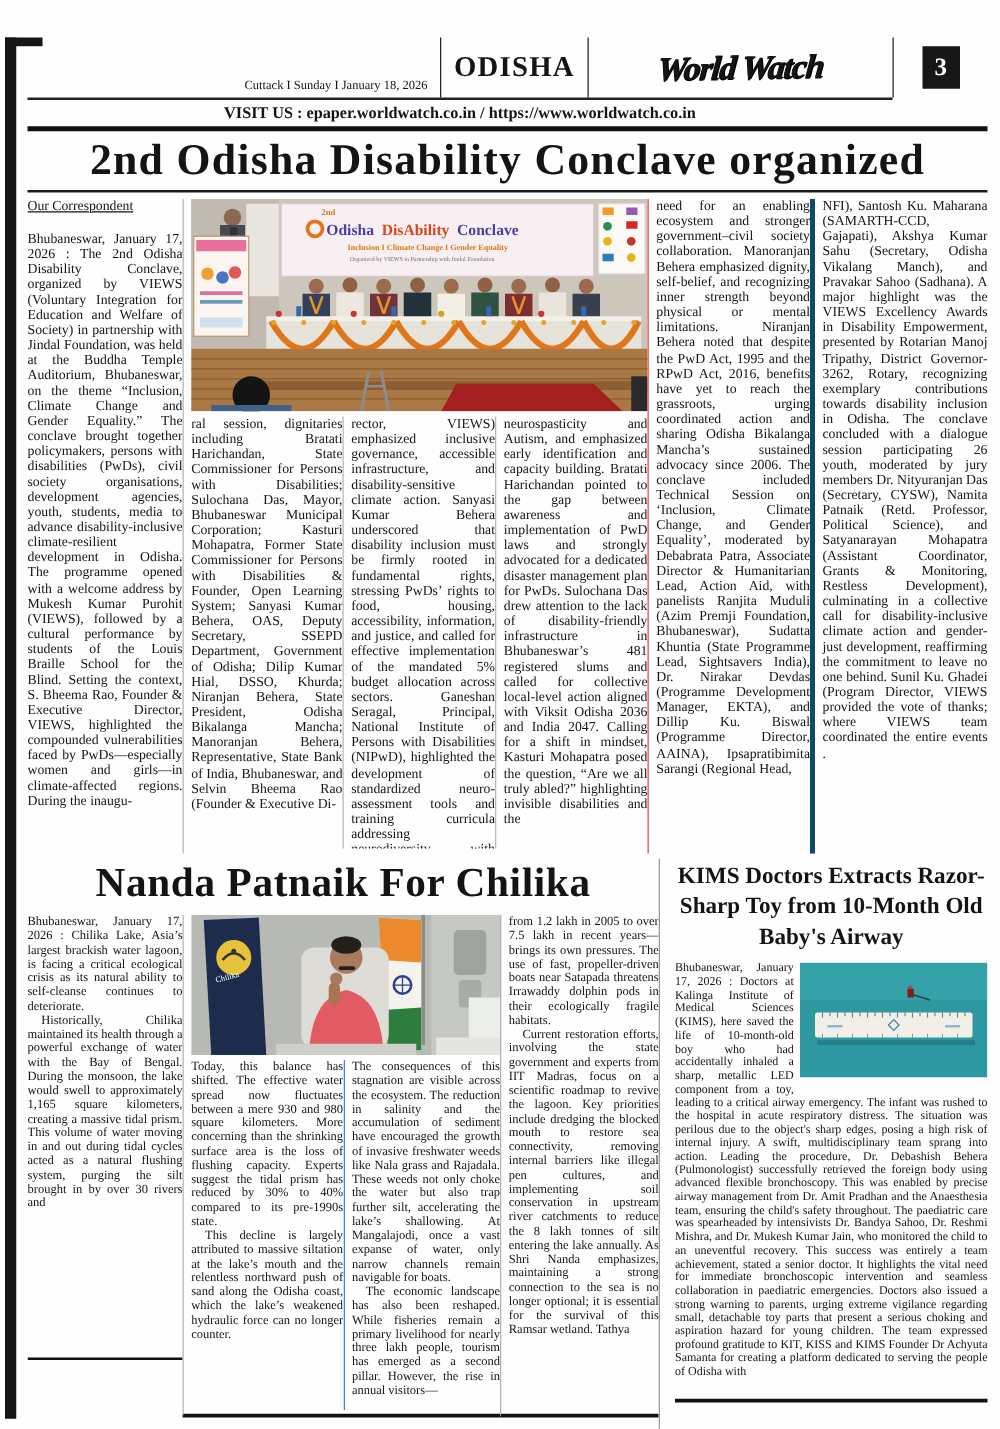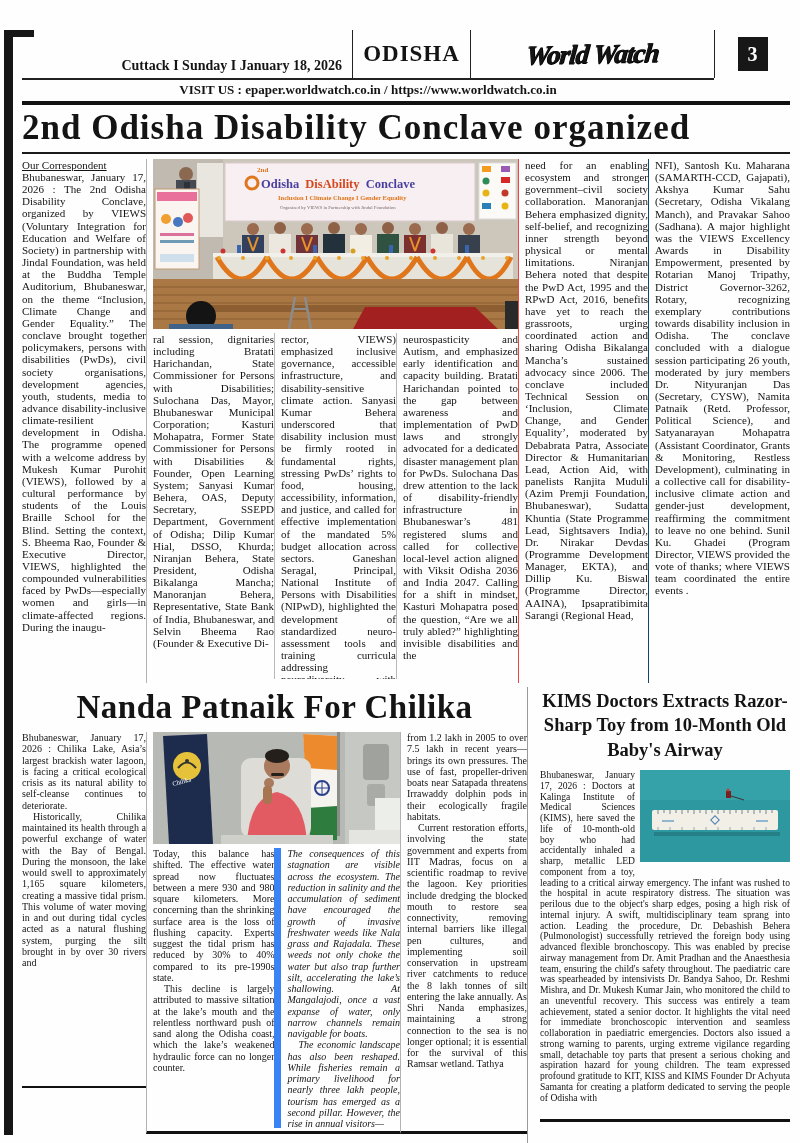--- a/index.html
+++ b/index.html
@@ -10,63 +10,63 @@
     color: #141414; background: #fefefe;
   }
   .edge-bar { position:absolute; left:4px; top:30px; width:9px; height:1105px; background:#161616; }
   .edge-cap { position:absolute; left:4px; top:30px; width:30px; height:7px; background:#161616; }
   .page { position:absolute; left:22px; top:30px; width:768px; }
 
   
   .masthead { width:100%; }
   .mh-row { display:flex; align-items:stretch; height:48px; }
   .mh-date { width:330px; display:flex; align-items:flex-end; justify-content:flex-end;
-             padding:0 10px 4px 0; font-weight:bold; font-size:14px; }
+             padding:0 10px 4px 0; font-weight:normal; font-size:10px; }
   .mh-sec  { width:118px; border-left:1.5px solid #222; display:flex; align-items:center;
              justify-content:center; font-weight:bold; font-size:23px; letter-spacing:1px; }
   .mh-brand{ width:244px; border-left:1.5px solid #222; display:flex; align-items:center;
              justify-content:center; }
   .brand-text { font-weight:bold; font-style:italic; font-size:27px; letter-spacing:-1px;
              transform: skewX(-6deg) rotate(-1deg);
              text-shadow: 1px 0 #000, 0 1px #000; }
   .mh-page { flex:1; border-left:1.5px solid #222; display:flex; align-items:center; justify-content:center; }
   .pagebox { background:#171717; color:#fff; font-weight:bold; font-size:20px;
              width:30px; height:34px; display:flex; align-items:center; justify-content:center; }
   .mh-rule { height:2px; background:#222; margin-right:76px; }
   .mh-visit{ margin-right:76px; text-align:center; font-weight:bold; font-size:13px; padding:2px 0 3px; }
   .thick-rule { height:4px; background:#111; }
 
   
-  .headline1 { font-size:35px; font-weight:bold; text-align:left; letter-spacing:1px;
+  .headline1 { font-size:35px; font-weight:bold; text-align:center; letter-spacing:1px;
                padding:3px 0 4px; border-bottom:2px solid #1a1a1a; white-space:nowrap; }
 
   
   .article1 { display:flex; height:524px; overflow:hidden; margin-top:5px; }
   .tcol { font-size:11px; line-height:12.15px; text-align:justify; overflow:hidden; }
   .a1c1 { width:124px; }
   .a1mid{ width:372px; border-left:1px solid #b3b3b3; padding-left:6px; margin-left:0; }
   .a1c5 { width:130px; border-left:1px solid #ef4444; padding-left:6px; }
-  .a1c6 { width:142px; border-left:1px solid #0c4a6e; padding-left:6px; }
-  .byline { font-size:11px; text-decoration:underline; margin-bottom:0; }
+  .a1c6 { width:142px; border-left:4px solid #0c4a6e; padding-left:6px; }
+  .byline { font-size:11px; text-decoration:underline; margin-bottom:14px; }
   .subcols { display:flex; margin-top:4px; height:346px; overflow:hidden; }
   .sc1 { width:121px; }
   .sc2, .sc3 { width:122px; border-left:1px solid #b8b8b8; padding-left:6px; }
   .photo-frame { display:block; }
 
   
   .bottom { display:flex; margin-top:4px; }
   .chil { width:505px; }
   .h2-nanda { font-size:33px; font-weight:bold; text-align:center; letter-spacing:0.5px; padding:2px 0 6px; }
   .chil-cols { display:flex; height:456px; overflow:hidden; }
   .chil-cols .tcol { font-size:10px; line-height:11.25px; }
   .cc1 { width:124px; height:356px; border-bottom:2.5px solid #111; }
   .ccmid { width:254px; border-left:1px solid #b3b3b3; padding-left:6px; border-bottom:3px solid #111; height:402px; }
   .ccmid-cols { display:flex; margin-top:4px; height:280px; overflow:hidden; }
   .cm1 { width:122px; }
-  .cm2 { width:126px; border-left:7px solid #3b82f6; padding-left:6px;font-style:italic; }
+  .cm2 { width:126px; border-left:1px solid #3b82f6; padding-left:6px; }
   .cc4 { width:127px; border-left:1px solid #b3b3b3; padding-left:6px; border-bottom:3px solid #111; height:402px; }
 
   .kims { width:263px; border-left:1px solid #999; padding-left:12px; margin-left:0; }
   .h2-kims { font-size:18.5px; font-weight:bold; text-align:center; line-height:1.32; padding:2px 0 8px; }
   .kims-body { font-size:9.6px; line-height:10.75px; text-align:justify; min-height:352px;
                border-bottom:3px solid #111; padding-bottom:4px; overflow:hidden; }
   .kims-img { float:right; margin:0 0 3px 5px; }
 
   .para { margin:0; }
   .para + .para { text-indent: 11px; }

